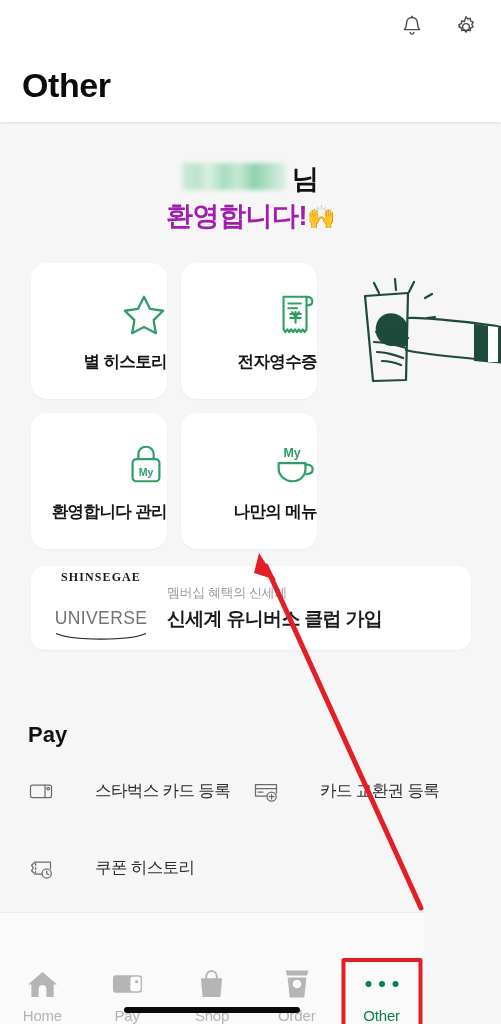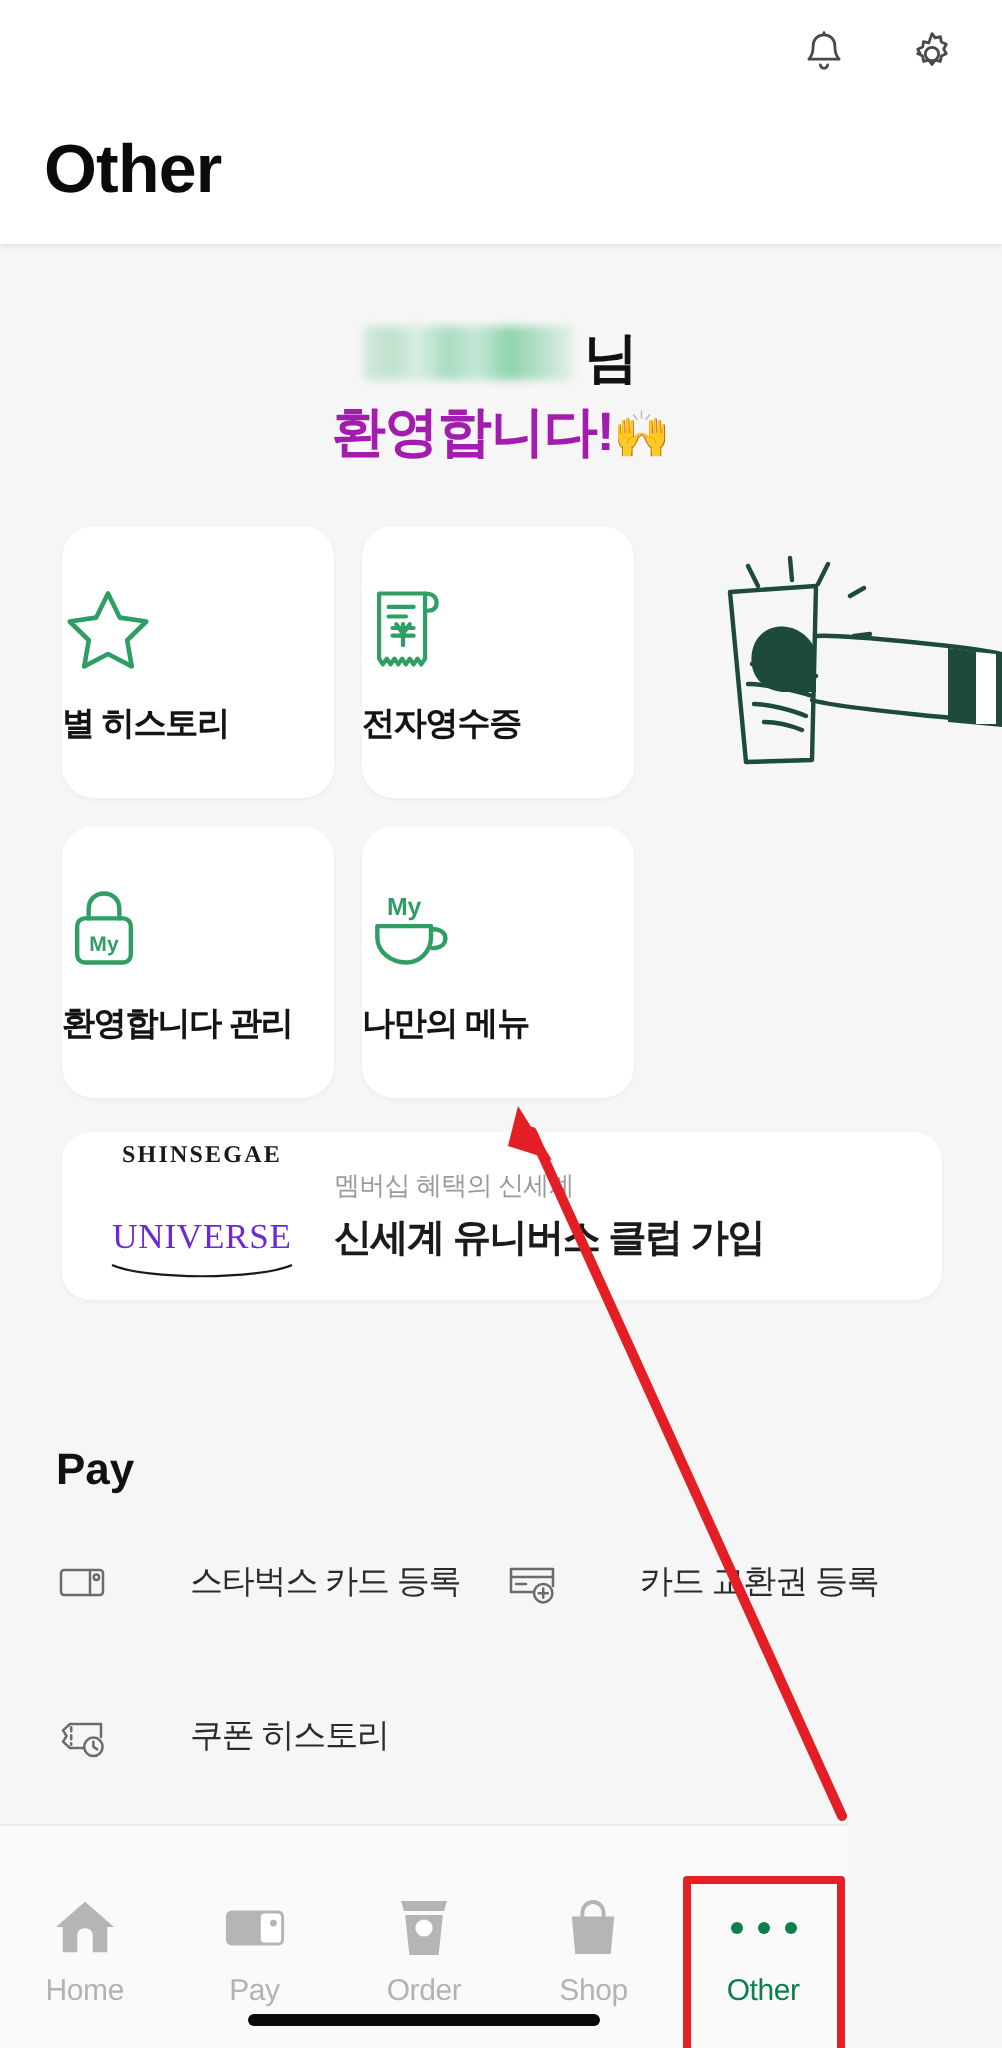--- a/index.html
+++ b/index.html
@@ -79,21 +79,21 @@
     width: 440px;
   }
   .grid-row { display: flex; gap: 14px; }
   .grid-row + .grid-row { margin-top: 14px; }
   .card {
     position: relative;
     width: 136px; height: 136px;
     background: #ffffff;
     border-radius: 16px;
     display: flex; flex-direction: column;
-    align-items: flex-start; justify-content: center;
+    align-items: flex-end; justify-content: center;
     cursor: pointer;
     box-shadow: 0 1px 2px rgba(0,0,0,0.045);
   }
   .card-icon { height: 50px; display: flex; align-items: center; justify-content: center; }
   .card-label {
     margin-top: 12px;
     font-size: 16.5px; font-weight: 700; color: #141414;
     letter-spacing: -0.6px; white-space: nowrap;
   }
   .card.highlight::after {
@@ -114,22 +114,22 @@
     padding: 0 22px; gap: 18px;
     cursor: pointer;
     box-shadow: 0 1px 2px rgba(0,0,0,0.045);
   }
   .banner-logo { width: 96px; flex: none; text-align: center; }
   .logo-top {
     font-size: 12px; font-weight: 700; color: #1a1a1a;
     letter-spacing: 1.1px; font-family: "Liberation Serif", serif;
   }
   .logo-bottom {
-    font-size: 17.5px; color: #6d28d9; letter-spacing: 0.4px;
-    font-family: Liberation Serif, serif; line-height: 19px; margin-top: 24px;
+    font-size: 17.5px; color: #737373; letter-spacing: 0.4px;
+    font-family: Liberation Sans, sans-serif; line-height: 19px; margin-top: 24px;
   }
   .logo-swoosh { margin-top: 1px; }
   .banner-texts { display: flex; flex-direction: column; gap: 4px; }
   .banner-sub { font-size: 13px; color: #9a9a9a; letter-spacing: -0.4px; }
   .banner-main {
     font-size: 19px; font-weight: 700; color: #1b1b1b; letter-spacing: -0.7px;
   }
 
   
   .section-title {
@@ -150,21 +150,21 @@
     font-size: 16.5px; color: #2b2b2b; font-weight: 400;
     letter-spacing: -0.6px; white-space: nowrap; margin-left: 28px;
   }
 
   
   .bottom-nav {
     position: absolute; left: 0; bottom: 0;
     width: 424px; height: 112px;
     background: #fafafa;
     border-top: 1px solid #ececec;
-    display: flex; align-items: center;
+    display: flex; align-items: flex-end;
     padding-top: 14px;
     z-index: 6;
   }
   .nav-item {
     flex: 1; display: flex; flex-direction: column;
     align-items: center; gap: 7px; cursor: pointer;
     position: relative;
   }
   .nav-icon { height: 32px; display: flex; align-items: center; justify-content: center; }
   .nav-label { font-size: 15px; color: #b3b3b3; letter-spacing: -0.2px; }
@@ -361,37 +361,37 @@
           <rect x="1" y="3" width="30" height="18" rx="3"></rect>
           <rect x="19" y="4.5" width="10.5" height="15" rx="2" fill="#ffffff"></rect>
           <circle cx="25.5" cy="9.5" r="1.7" fill="#b5b5b5"></circle>
         </svg>
       </div>
       <div class="nav-label">Pay</div>
     </div>
 
     <div class="nav-item">
       <div class="nav-icon">
+        <svg width="27" height="30" viewBox="0 0 28 30" fill="#b5b5b5">
+          <path d="M3 9 H25 L23.2 28.5 H4.8 Z"></path>
+          <path d="M8.5 11 V7.5 C8.5 3.9 11 1.5 14 1.5 C17 1.5 19.5 3.9 19.5 7.5 V11" fill="none" stroke="#b5b5b5" stroke-width="2"></path>
+        </svg>
+      </div>
+      <div class="nav-label">Shop</div>
+    </div>
+
+    <div class="nav-item">
+      <div class="nav-icon">
         <svg width="26" height="30" viewBox="0 0 26 30" fill="#b5b5b5">
           <path d="M1.5 1.5 H24.5 L23 6.5 H3 Z"></path>
           <path d="M3.6 8.5 H22.4 L20.3 28.5 H5.7 Z"></path>
           <circle cx="13" cy="15" r="4.3" fill="#ffffff"></circle>
         </svg>
       </div>
       <div class="nav-label">Order</div>
-    </div>
-
-    <div class="nav-item">
-      <div class="nav-icon">
-        <svg width="27" height="30" viewBox="0 0 28 30" fill="#b5b5b5">
-          <path d="M3 9 H25 L23.2 28.5 H4.8 Z"></path>
-          <path d="M8.5 11 V7.5 C8.5 3.9 11 1.5 14 1.5 C17 1.5 19.5 3.9 19.5 7.5 V11" fill="none" stroke="#b5b5b5" stroke-width="2"></path>
-        </svg>
-      </div>
-      <div class="nav-label">Shop</div>
     </div>
 
     <div class="nav-item active highlight">
       <div class="nav-icon">
         <svg width="36" height="10" viewBox="0 0 36 10" fill="#0d7f4e">
           <circle cx="4.5" cy="5" r="3"></circle>
           <circle cx="18" cy="5" r="3"></circle>
           <circle cx="31.5" cy="5" r="3"></circle>
         </svg>
       </div>

